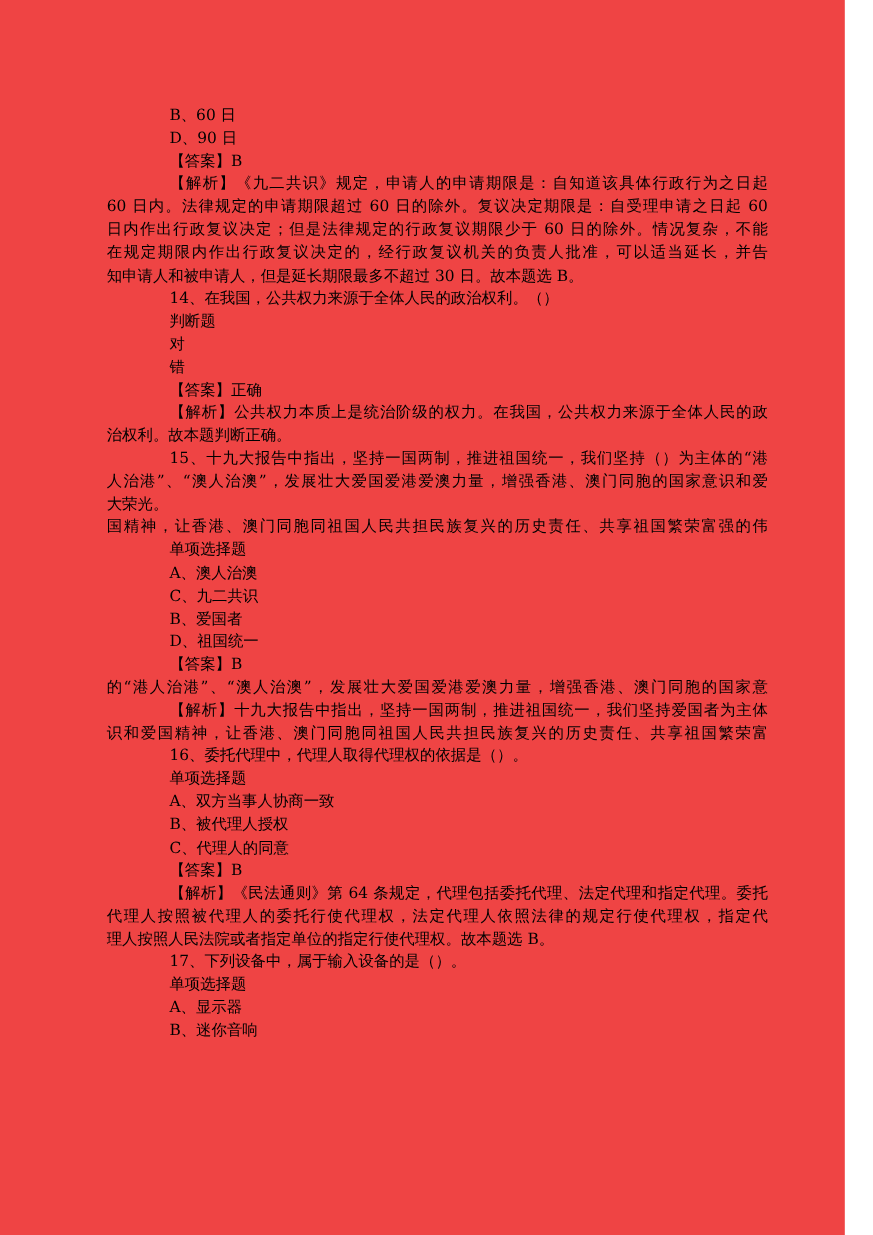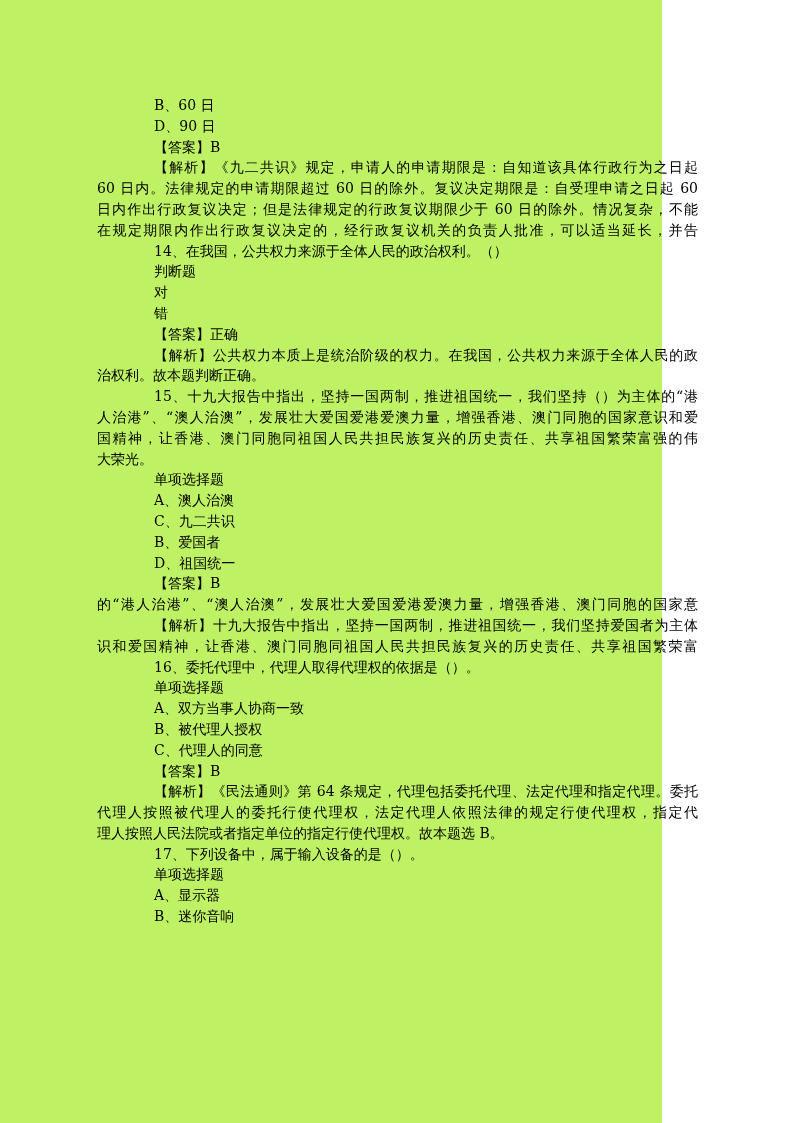--- a/index.html
+++ b/index.html
@@ -7,23 +7,23 @@
     padding: 0;
   }
   body {
     width: 794px;
     height: 1123px;
     background: #ffffff;
     overflow: hidden;
   }
   .page {
     box-sizing: border-box;
-    width: 662px;
+    width: 768px;
     height: 1123px;
-    background: #bef264;
+    background: #ef4444;
     padding: 95px 96px 0 97px;
   }
   .content {
     width: 601px;
   }
   .line {
     font-family: "DejaVu Serif", "Liberation Serif", serif;
     font-size: 14px;
     line-height: 20.8px;
     color: #000000;
@@ -43,31 +43,32 @@
 
 <main class="page">
   <section class="content">
       <div class="line indent">B、60 日</div>
       <div class="line indent">D、90 日</div>
       <div class="line indent">【答案】B</div>
       <div class="line indent fill">【解析】《九二共识》规定，申请人的申请期限是：自知道该具体行政行为之日起</div>
       <div class="line fill">60 日内。法律规定的申请期限超过 60 日的除外。复议决定期限是：自受理申请之日起 60</div>
       <div class="line fill">日内作出行政复议决定；但是法律规定的行政复议期限少于 60 日的除外。情况复杂，不能</div>
       <div class="line fill">在规定期限内作出行政复议决定的，经行政复议机关的负责人批准，可以适当延长，并告</div>
+      <div class="line">知申请人和被申请人，但是延长期限最多不超过 30 日。故本题选 B。</div>
       <div class="line indent">14、在我国，公共权力来源于全体人民的政治权利。（）</div>
       <div class="line indent">判断题</div>
       <div class="line indent">对</div>
       <div class="line indent">错</div>
       <div class="line indent">【答案】正确</div>
       <div class="line indent fill">【解析】公共权力本质上是统治阶级的权力。在我国，公共权力来源于全体人民的政</div>
       <div class="line">治权利。故本题判断正确。</div>
       <div class="line indent fill">15、十九大报告中指出，坚持一国两制，推进祖国统一，我们坚持（）为主体的“港</div>
       <div class="line fill">人治港”、“澳人治澳”，发展壮大爱国爱港爱澳力量，增强香港、澳门同胞的国家意识和爱</div>
+      <div class="line">大荣光。</div>
       <div class="line fill">国精神，让香港、澳门同胞同祖国人民共担民族复兴的历史责任、共享祖国繁荣富强的伟</div>
-      <div class="line">大荣光。</div>
       <div class="line indent">单项选择题</div>
       <div class="line indent">A、澳人治澳</div>
       <div class="line indent">C、九二共识</div>
       <div class="line indent">B、爱国者</div>
       <div class="line indent">D、祖国统一</div>
       <div class="line indent">【答案】B</div>
       <div class="line fill">的“港人治港”、“澳人治澳”，发展壮大爱国爱港爱澳力量，增强香港、澳门同胞的国家意</div>
       <div class="line indent fill">【解析】十九大报告中指出，坚持一国两制，推进祖国统一，我们坚持爱国者为主体</div>
       <div class="line fill">识和爱国精神，让香港、澳门同胞同祖国人民共担民族复兴的历史责任、共享祖国繁荣富</div>
       <div class="line indent">16、委托代理中，代理人取得代理权的依据是（）。</div>

